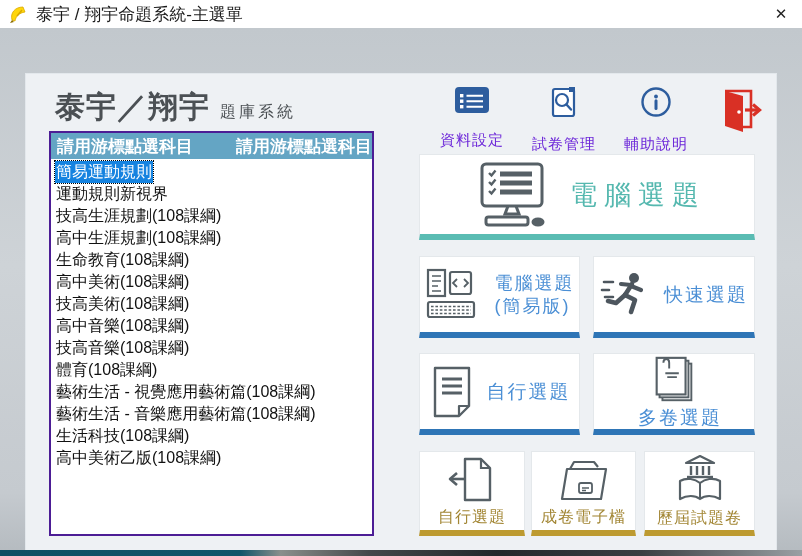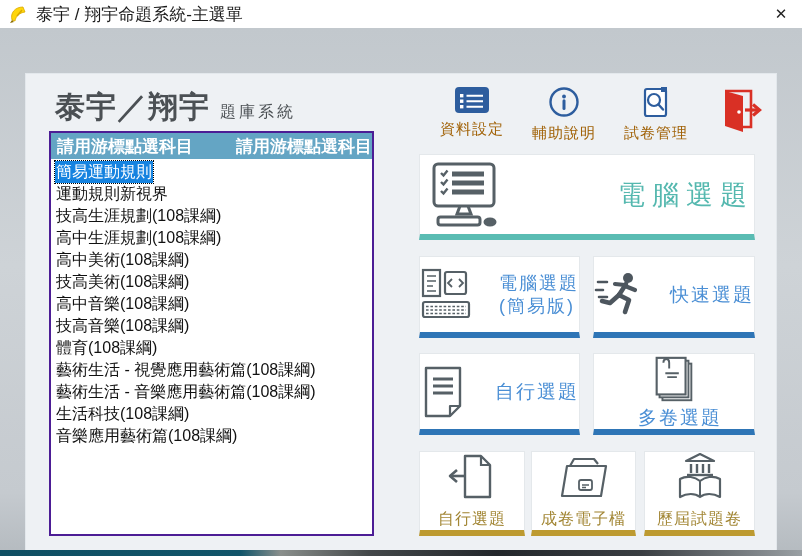--- a/index.html
+++ b/index.html
@@ -39,26 +39,26 @@
   .subject-item{font-size:16px;line-height:22px;color:#111;padding-left:2px;
     white-space:nowrap;cursor:default;}
   .subject-item .txt{display:inline-block;padding:0 1px;}
   .subject-item.selected .txt{background:#1583e0;color:#ffffff;outline:1px dotted #000;}
 
   
   .toolbar{position:absolute;left:415px;top:13px;width:322px;display:flex;
     justify-content:space-between;align-items:flex-start;}
   .tool-btn{display:flex;flex-direction:column;align-items:center;cursor:pointer;}
   .tool-btn svg{display:block;}
-  .tool-label{margin-top:4px;font-size:15px;color:#a16207;letter-spacing:1px;}
+  .tool-label{margin-top:15px;font-size:15px;color:#6d28d9;letter-spacing:1px;}
   .exit-btn{cursor:pointer;margin-top:2px;}
 
   
   .card{position:absolute;background:#ffffff;border:1px solid #e4e8eb;
-    box-sizing:border-box;display:flex;align-items:center;justify-content:space-between;
+    box-sizing:border-box;display:flex;align-items:center;justify-content:center;
     cursor:pointer;}
   .card.teal{border-bottom:6px solid #5abcb3;}
   .card.blue{border-bottom:6px solid #2e75b6;}
   .card.gold{border-bottom:6px solid #bd9a30;}
 
   .card-big{left:394px;top:81px;width:336px;height:86px;}
   .card-big .label{font-size:27px;color:#55b8af;letter-spacing:7px;margin-left:14px;}
 
   .card-r2a{left:394px;top:183px;width:161px;height:82px;}
   .card-r2b{left:568px;top:183px;width:162px;height:82px;}
@@ -103,34 +103,34 @@
             <rect x="1" y="1" width="34" height="26" rx="4" fill="#2d5d9e"></rect>
             <rect x="6" y="8" width="3.4" height="3.4" fill="#fff"></rect>
             <rect x="6" y="13.5" width="3.4" height="3.4" fill="#fff"></rect>
             <rect x="6" y="19" width="3.4" height="3.4" fill="#fff"></rect>
             <path d="M12.5 9.7 H29 M12.5 15.2 H29 M12.5 20.7 H29" stroke="#fff" stroke-width="2"></path>
           </svg>
           <span class="tool-label">資料設定</span>
         </div>
         <div class="tool-btn">
           <svg width="34" height="34" viewBox="0 0 34 34">
-            <circle cx="17" cy="16" r="13.5" fill="none" stroke="#2d5d9e" stroke-width="2.4"></circle>
-            <circle cx="17" cy="10.5" r="1.9" fill="#2d5d9e"></circle>
-            <path d="M17 14.8 V22.5" stroke="#2d5d9e" stroke-width="3" stroke-linecap="round"></path>
-          </svg>
-          <span class="tool-label">輔助說明</span>
-        </div>
-        <div class="tool-btn">
-          <svg width="34" height="34" viewBox="0 0 34 34">
             <rect x="6" y="3" width="21" height="27" rx="2" fill="#fff" stroke="#2d5d9e" stroke-width="2.2"></rect>
             <rect x="22" y="1" width="6" height="5" fill="#2d5d9e"></rect>
             <circle cx="15" cy="14" r="6" fill="none" stroke="#2d5d9e" stroke-width="2.2"></circle>
             <path d="M19.5 18.5 L24 23.5" stroke="#2d5d9e" stroke-width="2.4" stroke-linecap="round"></path>
           </svg>
           <span class="tool-label">試卷管理</span>
+        </div>
+        <div class="tool-btn">
+          <svg width="34" height="34" viewBox="0 0 34 34">
+            <circle cx="17" cy="16" r="13.5" fill="none" stroke="#2d5d9e" stroke-width="2.4"></circle>
+            <circle cx="17" cy="10.5" r="1.9" fill="#2d5d9e"></circle>
+            <path d="M17 14.8 V22.5" stroke="#2d5d9e" stroke-width="3" stroke-linecap="round"></path>
+          </svg>
+          <span class="tool-label">輔助說明</span>
         </div>
         <div class="exit-btn">
           <svg width="46" height="44" viewBox="0 0 46 44">
             <path d="M9 3 H35 V39 H26" fill="none" stroke="#d93025" stroke-width="2.6"></path>
             <path d="M9 3 L27 8 V44 L9 38 Z" fill="#d93025"></path>
             <circle cx="23" cy="24" r="1.8" fill="#fff"></circle>
             <path d="M29 22 H42" stroke="#d93025" stroke-width="3.2"></path>
             <path d="M37 16.5 L43.5 22 L37 27.5" fill="none" stroke="#d93025" stroke-width="3.2" stroke-linejoin="miter"></path>
           </svg>
         </div>
@@ -140,29 +140,30 @@
         <div class="subject-header">
           <span>請用游標點選科目</span>
           <span class="gap"></span>
           <span>請用游標點選科目</span>
         </div>
         <div class="subject-list">
           <div class="subject-item selected"><span class="txt">簡易運動規則</span></div>
           <div class="subject-item"><span class="txt">運動規則新視界</span></div>
           <div class="subject-item"><span class="txt">技高生涯規劃(108課綱)</span></div>
           <div class="subject-item"><span class="txt">高中生涯規劃(108課綱)</span></div>
+          <div class="subject-item"><span class="txt">生命教育(108課綱)</span></div>
           <div class="subject-item"><span class="txt">高中美術(108課綱)</span></div>
           <div class="subject-item"><span class="txt">技高美術(108課綱)</span></div>
           <div class="subject-item"><span class="txt">高中音樂(108課綱)</span></div>
           <div class="subject-item"><span class="txt">技高音樂(108課綱)</span></div>
           <div class="subject-item"><span class="txt">體育(108課綱)</span></div>
           <div class="subject-item"><span class="txt">藝術生活 - 視覺應用藝術篇(108課綱)</span></div>
           <div class="subject-item"><span class="txt">藝術生活 - 音樂應用藝術篇(108課綱)</span></div>
           <div class="subject-item"><span class="txt">生活科技(108課綱)</span></div>
-          <div class="subject-item"><span class="txt">音樂應用藝術篇(108課綱)</span></div>
+          <div class="subject-item"><span class="txt">高中美術乙版(108課綱)</span></div>
         </div>
       </div>
 
       <div class="card teal card-big">
         <svg width="88" height="66" viewBox="0 0 88 66">
           <rect x="14" y="2" width="60" height="42" rx="4" fill="#fff" stroke="#566066" stroke-width="3"></rect>
           <path d="M21 11 l2.5 2.5 4 -5" fill="none" stroke="#566066" stroke-width="2.4"></path>
           <path d="M21 20 l2.5 2.5 4 -5" fill="none" stroke="#566066" stroke-width="2.4"></path>
           <path d="M21 29 l2.5 2.5 4 -5" fill="none" stroke="#566066" stroke-width="2.4"></path>
           <path d="M32 12 H64 M32 21 H64 M32 30 H64" stroke="#566066" stroke-width="5"></path>

